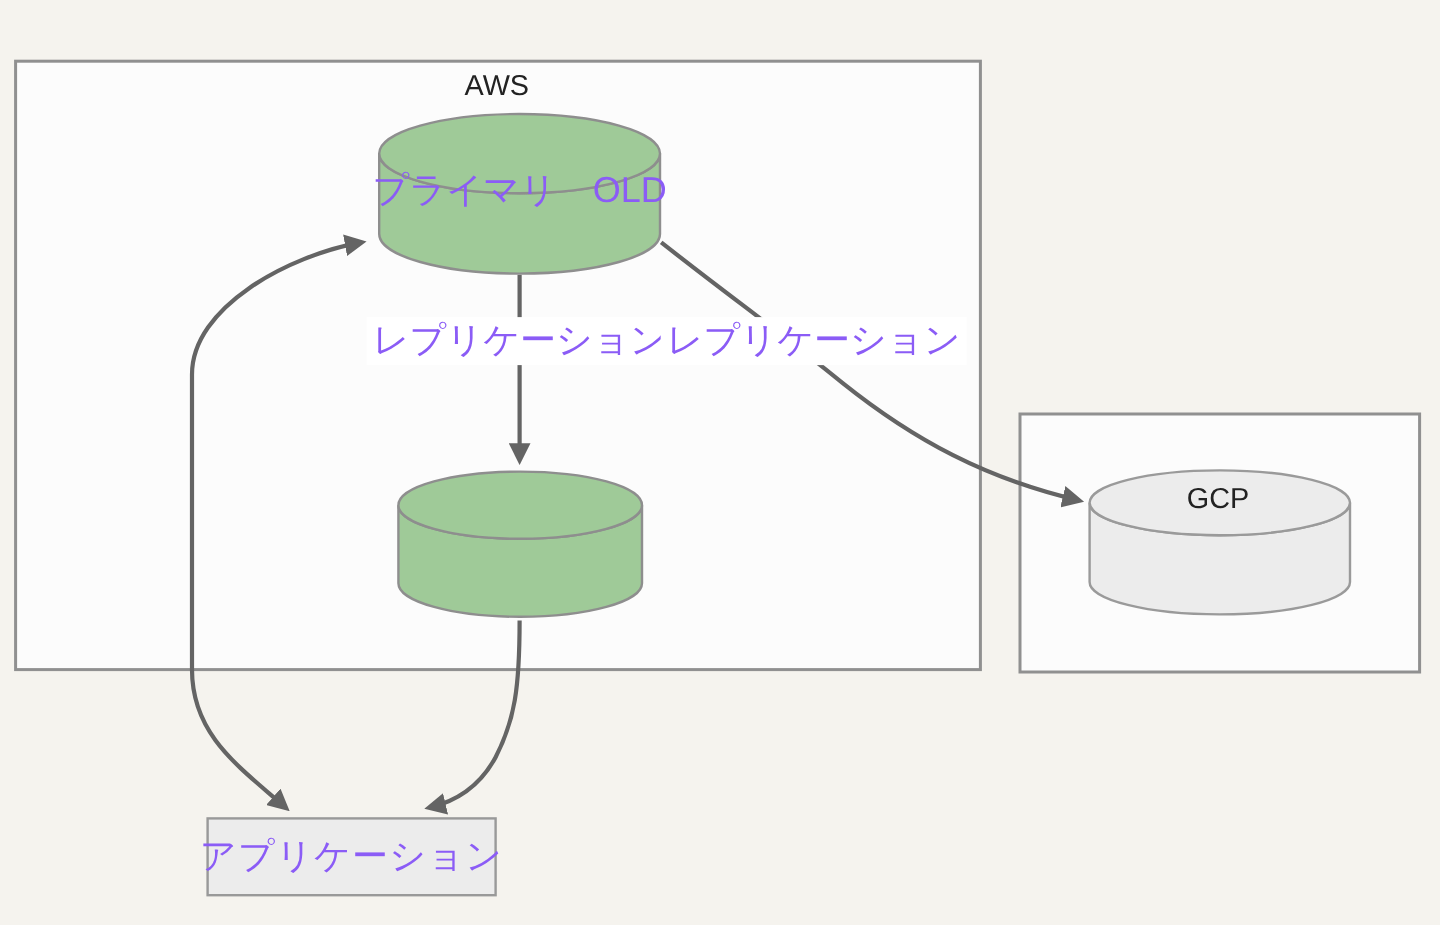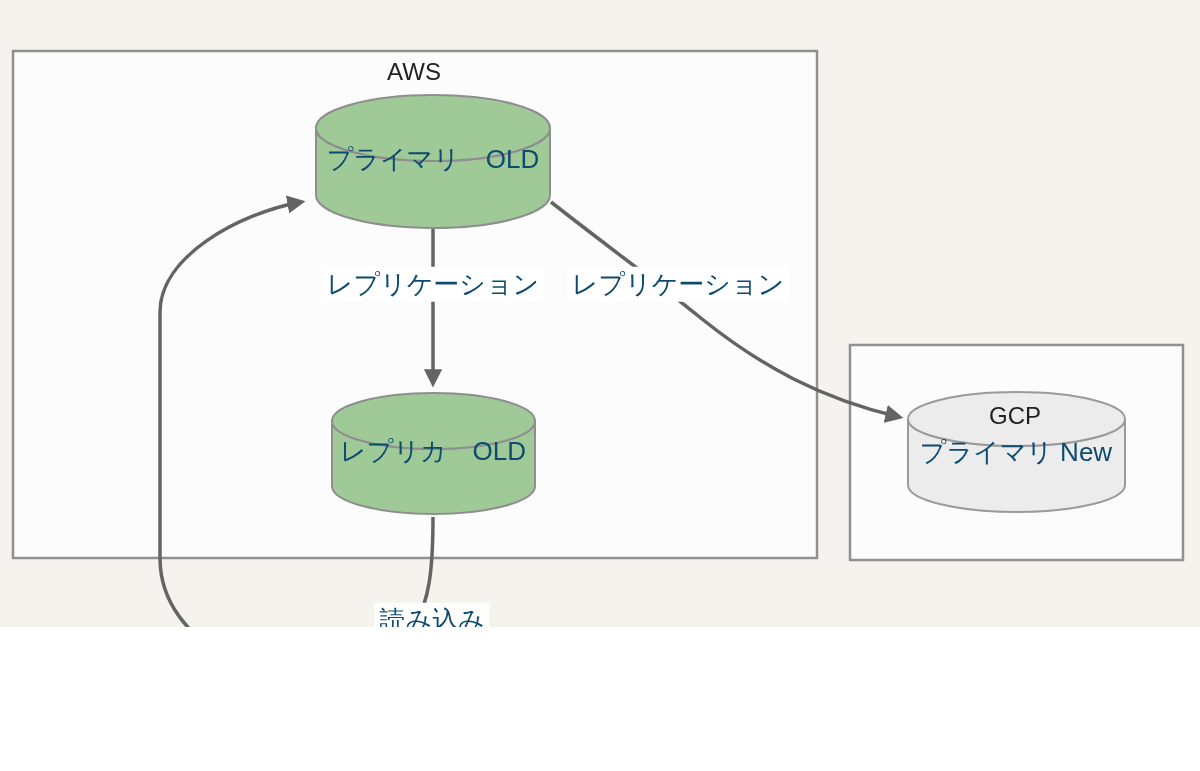--- a/index.html
+++ b/index.html
@@ -3,34 +3,34 @@
 <meta charset="utf-8">
 <style>
   html, body {
     margin: 0;
     padding: 0;
     font-family: "Liberation Sans", "DejaVu Sans", sans-serif;
   }
   .stage {
     position: relative;
     width: 1200px;
-    height: 627px;
+    height: 771px;
     background: #f5f3ee;
     overflow: hidden;
   }
   .stage svg {
     position: absolute;
     inset: 0;
   }
   .label {
     position: absolute;
     transform: translate(-50%, -50%);
     white-space: nowrap;
-    color: #0c4a6e;
-    font-size: 26px;
+    color: #8b5cf6;
+    font-size: 30px;
     line-height: 1.25;
     text-align: center;
   }
   .cloud-label {
     font-size: 24px;
     color: #222222;
   }
   .edge-label {
     background: #ffffff;
     padding: 1px 5px;
@@ -78,20 +78,18 @@
       <ellipse cx="1016.5" cy="419" rx="108.5" ry="27" fill="#ececec" stroke="#9a9a9a" stroke-width="2"></ellipse>
     </g>
 
     <rect x="173" y="682" width="240" height="64" fill="#ececec" stroke="#999999" stroke-width="2"></rect>
   </svg>
 
   <div class="label cloud-label" style="left:414px; top:72px;">AWS</div>
   <div class="label cloud-label" style="left:1015px; top:368px;margin-top:48px;">GCP</div>
 
   <div class="label" style="left:433px; top:159px;">プライマリ　OLD</div>
-  <div class="label" style="left:433px; top:451px;">レプリカ　OLD</div>
-  <div class="label" style="left:1016px; top:452px;">プライマリ New</div>
+  <div class="label app-label" style="left:293px; top:714px;">アプリケーション</div>
 
   <div class="label edge-label" style="left:433px; top:284px;">レプリケーション</div>
   <div class="label edge-label" style="left:678px; top:284px;">レプリケーション</div>
-  <div class="label edge-label" style="left:432px; top:620px;">読み込み</div>
 
 </div>
 
 </body></html>

